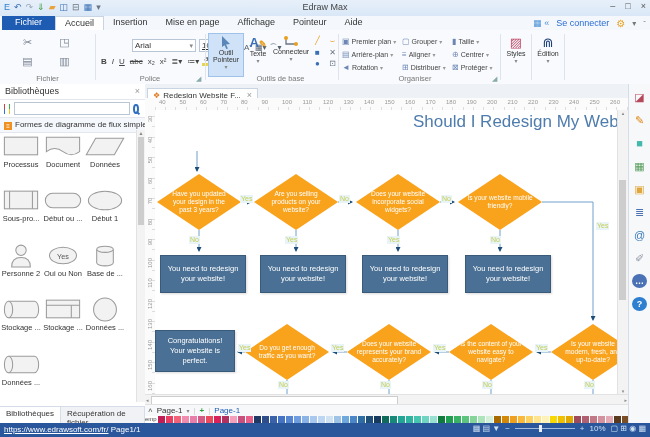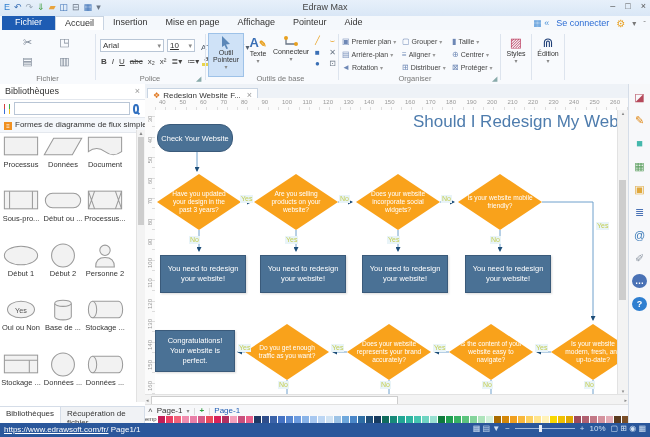--- a/index.html
+++ b/index.html
@@ -165,21 +165,21 @@
   <div class="ficons" id="clipicons">
       <span>✂</span>
       <span>◳</span>
       <span>▤</span>
       <span>▥</span>
     </div>
   <div class="glabel" style="left:0;width:95px;">Fichier</div>
   <div class="gdiv" style="left:95px;"></div>
 
   <div class="prow1">
-    <span class="combo" style="width:58px;"><span>Arial</span><span class="dd">▾</span></span>
+    <span class="combo" style="width:58px;margin-left:32px;"><span>Arial</span><span class="dd">▾</span></span>
     <span class="combo" style="width:22px;text-decoration:underline;"><span>10</span><span class="dd">▾</span></span>
     <span id="fonticons1"><span class="pic" style="margin-left: 3px;">Aˆ</span><span class="pic" style="margin-left: 3px;">Aˇ</span><span class="pic" style="margin-left: 3px;">▦▾</span><span class="pic" style="margin-left: 3px;">⌒▾</span></span>
   </div>
   <div class="prow2" id="fonticons2">
       <span class="b0">B</span>
       <span class="b1">I</span>
       <span class="b2">U</span>
       <span class="b3">abc</span>
       <span class="b4">x₂</span>
       <span class="b5">x²</span>
@@ -298,62 +298,49 @@
   <div class="lp-sec"><span class="secicon">≡</span><span>Formes de diagramme de flux simple</span><span class="x">×</span></div>
   <div class="lp-grid" id="shapegrid">
       <div class="cell">
         <svg width="42" height="27" viewBox="0 0 40 26">
           <rect x="4" y="4" width="32" height="17" stroke="#9a9a9a" stroke-width="1" fill="#f2f2f2"></rect>
         </svg>
         <div class="clabel">Processus</div>
       </div>
       <div class="cell">
         <svg width="42" height="27" viewBox="0 0 40 26">
+          <path d="M4,4 h32 v14 q-8,6 -16,0 q-8,-6 -16,0 z" stroke="#9a9a9a" stroke-width="1" fill="#f2f2f2"></path>
+        </svg>
+        <div class="clabel">Document</div>
+      </div>
+      <div class="cell">
+        <svg width="42" height="27" viewBox="0 0 40 26">
           <polygon points="11,5 38,5 29,21 2,21" stroke="#9a9a9a" stroke-width="1" fill="#f2f2f2"></polygon>
         </svg>
         <div class="clabel">Données</div>
-      </div>
-      <div class="cell">
-        <svg width="42" height="27" viewBox="0 0 40 26">
-          <path d="M4,4 h32 v14 q-8,6 -16,0 q-8,-6 -16,0 z" stroke="#9a9a9a" stroke-width="1" fill="#f2f2f2"></path>
-        </svg>
-        <div class="clabel">Document</div>
       </div>
       <div class="cell">
         <svg width="42" height="27" viewBox="0 0 40 26">
           <rect x="4" y="4" width="32" height="17" stroke="#9a9a9a" stroke-width="1" fill="#f2f2f2"></rect>
           <line x1="9" y1="4" x2="9" y2="21" stroke="#9a9a9a"></line>
           <line x1="31" y1="4" x2="31" y2="21" stroke="#9a9a9a"></line>
         </svg>
         <div class="clabel">Sous-pro...</div>
       </div>
       <div class="cell">
         <svg width="42" height="27" viewBox="0 0 40 26">
           <rect x="3" y="6" width="34" height="14" rx="7" stroke="#9a9a9a" stroke-width="1" fill="#f2f2f2"></rect>
         </svg>
         <div class="clabel">Début ou ...</div>
       </div>
       <div class="cell">
         <svg width="42" height="27" viewBox="0 0 40 26">
-          <rect x="4" y="4" width="32" height="17" stroke="#9a9a9a" stroke-width="1" fill="#f2f2f2"></rect>
-          <path d="M4,4 L10,21 M10,4 L4,21 M30,4 L36,21 M36,4 L30,21" stroke="#9a9a9a" fill="none"></path>
-        </svg>
-        <div class="clabel">Processus...</div>
-      </div>
-      <div class="cell">
-        <svg width="42" height="27" viewBox="0 0 40 26">
           <ellipse cx="20" cy="13" rx="16" ry="9" stroke="#9a9a9a" stroke-width="1" fill="#f2f2f2"></ellipse>
         </svg>
         <div class="clabel">Début 1</div>
-      </div>
-      <div class="cell">
-        <svg width="42" height="27" viewBox="0 0 40 26">
-          <circle cx="20" cy="13" r="11" stroke="#9a9a9a" stroke-width="1" fill="#f2f2f2"></circle>
-        </svg>
-        <div class="clabel">Début 2</div>
       </div>
       <div class="cell">
         <svg width="42" height="27" viewBox="0 0 40 26">
           <circle cx="20" cy="8" r="5" stroke="#9a9a9a" stroke-width="1" fill="#f2f2f2"></circle>
           <path d="M11,24 q0,-9 9,-9 q9,0 9,9 z" stroke="#9a9a9a" stroke-width="1" fill="#f2f2f2"></path>
         </svg>
         <div class="clabel">Personne 2</div>
       </div>
       <div class="cell">
         <svg width="42" height="27" viewBox="0 0 40 26">
@@ -476,21 +463,20 @@
         <line x1="294" y1="242" x2="280" y2="242" marker-end="url(#ar)"></line>
         <line x1="396" y1="242" x2="382" y2="242" marker-end="url(#ar)"></line>
         <line x1="132" y1="270" x2="132" y2="284"></line>
         <line x1="234" y1="270" x2="234" y2="284"></line>
         <line x1="336" y1="270" x2="336" y2="284"></line>
         <line x1="438" y1="270" x2="438" y2="284"></line>
       </g>
     </svg>
 
     <div class="flowtitle">Should I Redesign My Website</div>
-    <div class="startnode">Check Your Website</div>
 
     <div class="d" style="left:2px;top:64px;">Have you updated your design in the past 3 years?</div>
     <div class="d" style="left:99px;top:64px;">Are you selling products on your website?</div>
     <div class="d" style="left:201px;top:64px;">Does your website incorporate social widgets?</div>
     <div class="d" style="left:303px;top:64px;">Is your website mobile friendly?</div>
 
     <div class="rnode" style="left:5px;top:145px;">You need to redesign your website!</div>
     <div class="rnode" style="left:105px;top:145px;">You need to redesign your website!</div>
     <div class="rnode" style="left:207px;top:145px;">You need to redesign your website!</div>
     <div class="rnode" style="left:310px;top:145px;">You need to redesign your website!</div>

